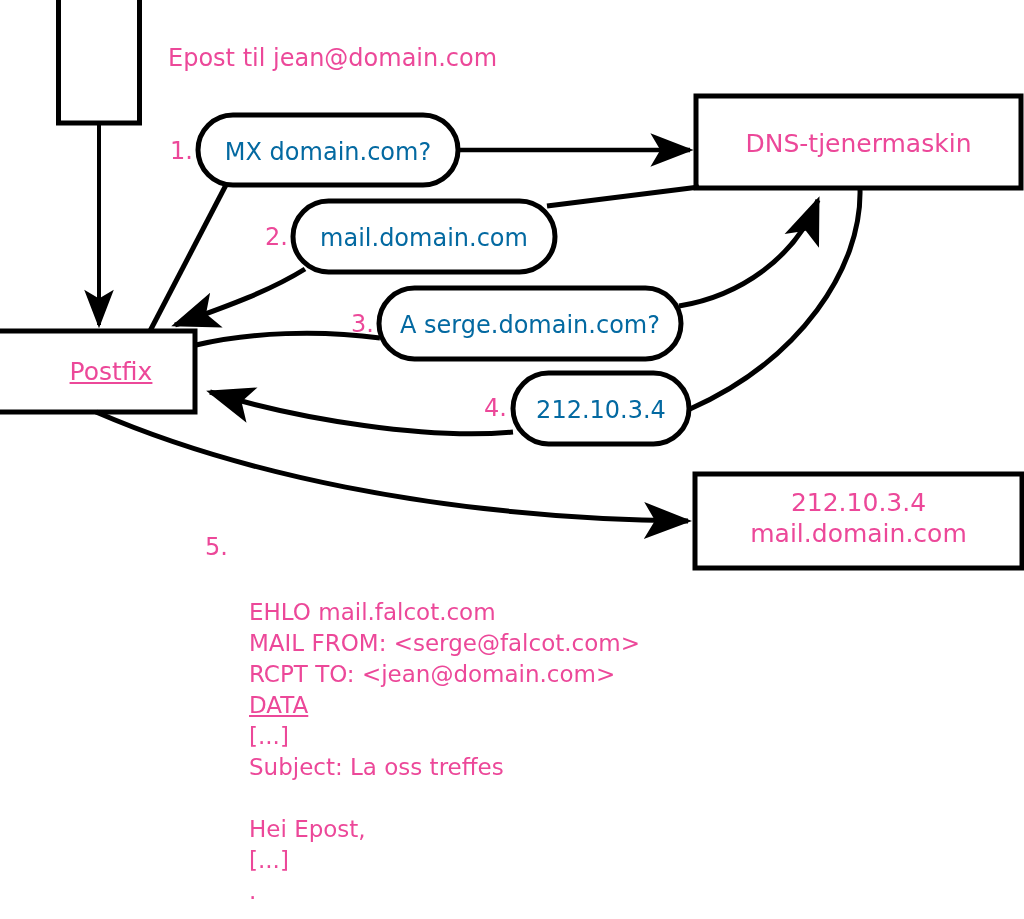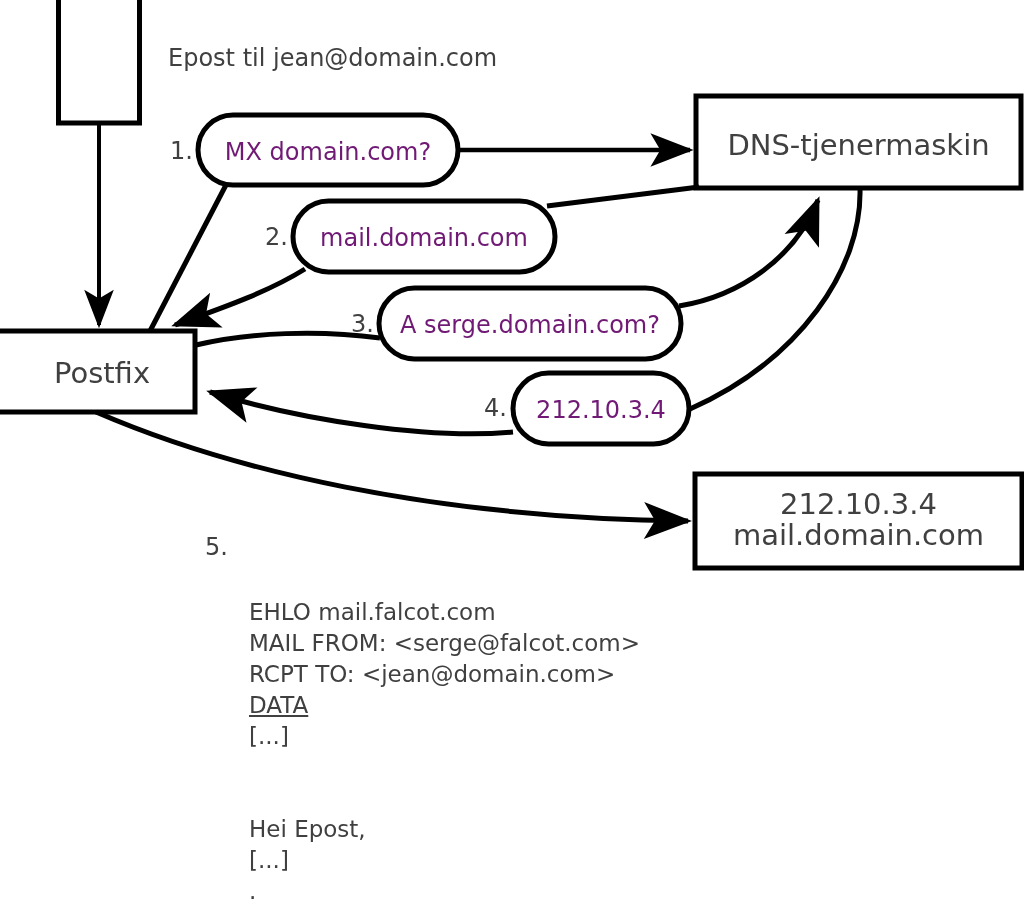--- a/index.html
+++ b/index.html
@@ -23,42 +23,42 @@
     position: absolute;
     left: 0;
     top: 0;
     width: 1024px;
     height: 919px;
   }
   .node-label, .free-text, .step-num, .code-line {
     position: absolute;
     white-space: pre;
     font-family: "DejaVu Sans", "Liberation Sans", sans-serif;
-    color: #404040;
+    color: #ec4899;
     line-height: 1;
   }
   .node-label {
     text-align: center;
-    font-size: 29px;
+    font-size: 25px;
   }
   .free-text {
     font-size: 24px;
   }
   .step-num {
     font-size: 24px;
   }
   .code-line {
     font-size: 23px;
   }
   .bubble-label {
     position: absolute;
     font-size: 24px;
     text-align: center;
     white-space: nowrap;
-    color: #701a75;
+    color: #0369a1;
   }
 </style>
 </head>
 <body>
 
 <div id="canvas">
 
   <svg id="diagram-svg" viewBox="0 0 1024 919">
     <defs>
       <marker id="arrow" markerWidth="12" markerHeight="12" refX="9.2" refY="4" orient="auto" markerUnits="strokeWidth">
@@ -98,21 +98,21 @@
 
     <path d="M 860,189 C 862,268 800,360 690,409" fill="none" stroke="#000000" stroke-width="5"></path>
 
     <path d="M 513,432 C 430,440 300,420 210,392" fill="none" stroke="#000000" stroke-width="5" marker-end="url(#arrow)"></path>
 
     <path d="M 96,412 C 230,470 430,518 688,521" fill="none" stroke="#000000" stroke-width="5" marker-end="url(#arrow)"></path>
   </svg>
 
   <div class="free-text" style="left:168px; top:46px;">Epost til jean@domain.com</div>
 
-  <div class="node-label" style="left:4px; top:359px; width:196px;">Postfix</div>
+  <div class="node-label" style="left:13px; top:359px; width:196px;text-decoration:underline;">Postfix</div>
 
   <div class="node-label" style="left:696px; top:131px; width:325px;">DNS-tjenermaskin</div>
 
   <div class="node-label" style="left:695px; top:490px; width:327px;">212.10.3.4</div>
   <div class="node-label" style="left:695px; top:521px; width:327px;">mail.domain.com</div>
 
   <div class="step-num" style="left:170px; top:139px;">1.</div>
   <div class="bubble-label" style="left:198px; top:138px; width:260px;">MX domain.com?</div>
 
   <div class="step-num" style="left:265px; top:225px;">2.</div>
@@ -124,17 +124,18 @@
   <div class="step-num" style="left:484px; top:396px;">4.</div>
   <div class="bubble-label" style="left:513px; top:396px; width:176px;">212.10.3.4</div>
 
   <div class="step-num" style="left:205px; top:535px;">5.</div>
 
   <div class="code-line" style="left:249px; top:632px;">MAIL FROM: &lt;serge@falcot.com&gt;</div>
   <div class="code-line" style="left:249px; top:601px;">EHLO mail.falcot.com</div>
   <div class="code-line" style="left:249px; top:663px;">RCPT TO: &lt;jean@domain.com&gt;</div>
   <div class="code-line" style="left:249px; top:694px;text-decoration:underline;">DATA</div>
   <div class="code-line" style="left:249px; top:725px;">[...]</div>
+  <div class="code-line" style="left:249px; top:756px;">Subject: La oss treffes</div>
   <div class="code-line" style="left:249px; top:818px;">Hei Epost,</div>
   <div class="code-line" style="left:249px; top:849px;">[...]</div>
   <div class="code-line" style="left:249px; top:880px;">.</div>
 
 </div>
 
 </body></html>

